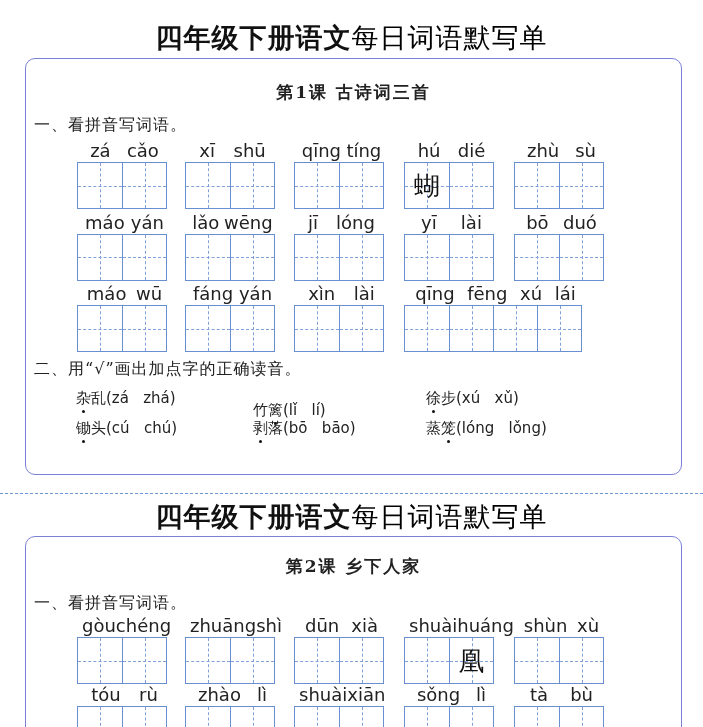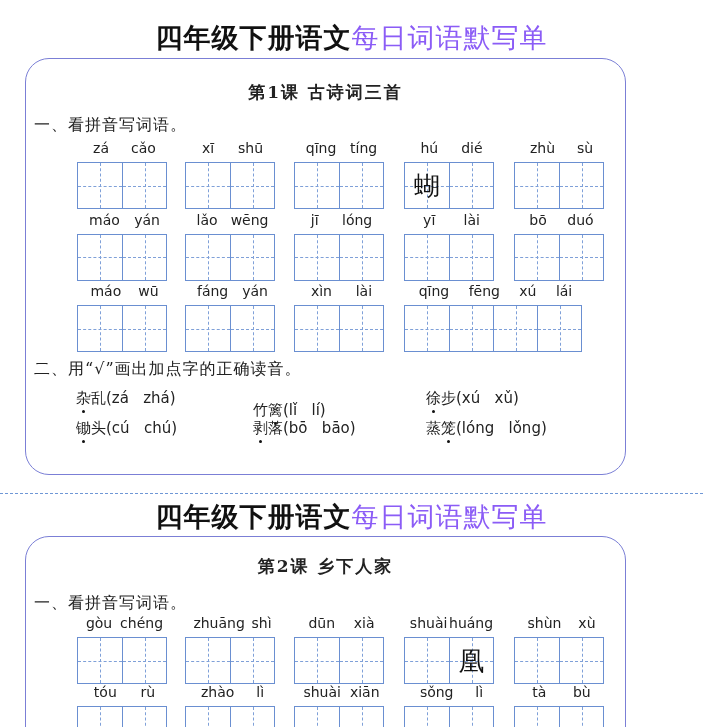--- a/index.html
+++ b/index.html
@@ -1,24 +1,24 @@
 <!DOCTYPE html>
 <html><head>
 <meta charset="utf-8">
 <style>
   html,body{margin:0;padding:0;background:#fff;}
   body{width:703px;height:727px;overflow:hidden;position:relative;font-family:"DejaVu Serif","Liberation Serif",serif;color:#222;}
   .sheet-title{position:absolute;left:0;width:703px;text-align:center;font-size:27px;font-weight:bold;letter-spacing:1px;font-family:"DejaVu Serif",serif;}
   .sheet-title .black{color:#111;}
-  .sheet-title .red{color:#8b5cf6;font-weight:normal;}
-  .frame{position:absolute;left:25px;width:601px;border:1.5px solid #7b7fd6;border-radius:24px;box-sizing:border-box;background:#fff;}
+  .sheet-title .red{color:#000000;font-weight:normal;}
+  .frame{position:absolute;left:25px;width:657px;border:1.5px solid #7b7fd6;border-radius:10px;box-sizing:border-box;background:#fff;}
   .lesson-title{position:absolute;left:0;right:0;text-align:center;font-size:17px;font-weight:bold;letter-spacing:2px;}
   .section-heading{position:absolute;left:8px;font-size:16px;letter-spacing:1px;}
   .word{position:absolute;}
-  .pinyin{position:absolute;left:5px;right:0;top:-22px;height:20px;display:flex;justify-content:space-around;font-family:"DejaVu Sans","Liberation Sans",sans-serif;font-size:14px;color:#222;white-space:nowrap;}
+  .pinyin{position:absolute;left:5px;right:0;top:-22px;height:20px;display:flex;justify-content:space-around;font-family:"DejaVu Sans","Liberation Sans",sans-serif;font-size:18px;color:#222;white-space:nowrap;}
   .grid{display:flex;border:1.5px solid #6a8fd1;box-sizing:border-box;height:47px;}
   .cell{position:relative;width:44px;height:100%;box-sizing:border-box;}
   .cell + .cell{border-left:1.5px solid #6a8fd1;}
   .cell::before{content:"";position:absolute;left:50%;top:0;bottom:0;border-left:1px dashed #7fa0d8;}
   .cell::after{content:"";position:absolute;top:50%;left:0;right:0;border-top:1px dashed #7fa0d8;}
   .cell .hint{position:absolute;left:0;right:0;top:6px;text-align:center;font-size:26px;color:#111;z-index:2;font-family:"DejaVu Serif",serif;}
   .choice{position:absolute;font-size:15px;white-space:nowrap;}
   .choice .py{font-family:"DejaVu Sans","Liberation Sans",sans-serif;text-align:right;}
   .dotted{position:relative;}
   .dotted::after{content:"";position:absolute;left:50%;bottom:-6px;width:3px;height:3px;margin-left:-1.5px;border-radius:50%;background:#111;}

